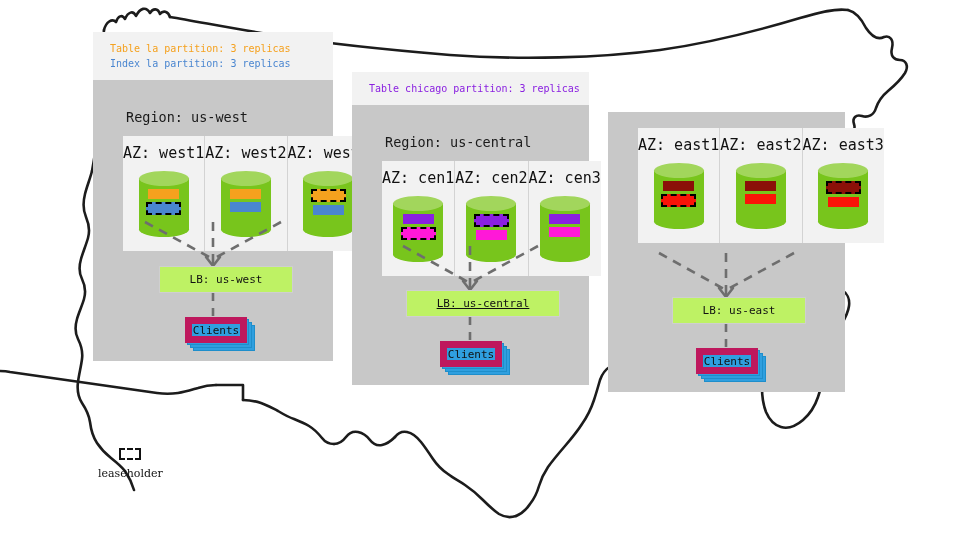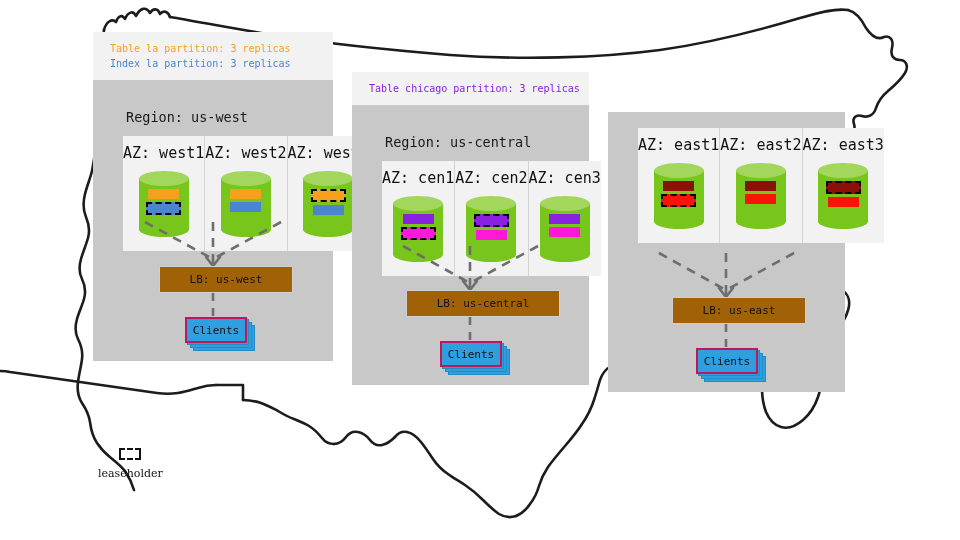--- a/index.html
+++ b/index.html
@@ -51,32 +51,32 @@
   .bars{position:absolute;left:0;top:18px;width:50px;z-index:3;
         display:flex;flex-direction:column;align-items:center;gap:3px;}
   .bar{width:31px;height:10px;box-sizing:border-box;}
   .bar.lease{outline:none;border:2px dashed #000;width:35px;height:13px;}
 
   
   .conn{position:absolute;left:0;top:0;pointer-events:none;}
 
   
   .lb{
-    position:absolute;background:#a16207;border:1px solid #cfcfcf;
+    position:absolute;background:#bef264;border:1px solid #cfcfcf;
     font-size:11px;color:#111;padding:6px 12px;white-space:nowrap;
     text-align:center;
   }
   
   .clients{position:absolute;width:62px;height:26px;}
   .clients .sh{position:absolute;background:#2f9fdf;border:1px solid #1e8ecb;box-sizing:border-box;width:62px;height:26px;}
   .clients .s3{left:8px;top:8px;}
   .clients .s2{left:5px;top:5px;}
   .clients .s1{left:2px;top:2px;}
   .clients .front{
-    left:0;top:0;background:#2f9fdf;border:2px solid #be185d;color:#111;
+    left:0;top:0;background:#2f9fdf;border:7px solid #be185d;color:#111;
     font-size:11px;display:flex;align-items:center;justify-content:center;
   }
 
   
   .legend{position:absolute;left:98px;top:448px;display:flex;align-items:center;gap:7px;flex-direction:column;}
   .legend .swatch{width:22px;height:12px;border:2px dashed #111;box-sizing:border-box;}
   .legend .txt{font-family:"DejaVu Serif","Liberation Serif",serif;font-size:11px;color:#111;}
 </style>
 </head>
 <body>
@@ -325,21 +325,21 @@
         <g stroke="#6e6e6e" stroke-width="2.6" fill="none" stroke-dasharray="9,7">
           <path d="M51,141 L116,177"></path>
           <path d="M118,141 L118,175"></path>
           <path d="M186,141 L120,177"></path>
         </g>
         <path d="M118,175 L118,184" stroke="#6e6e6e" stroke-width="2.6" fill="none"></path>
         <path d="M111,176 L118,185 L125,176" stroke="#6e6e6e" stroke-width="2.6" fill="none" stroke-linecap="round" stroke-linejoin="round"></path>
         <path d="M118,211 L118,235" stroke="#6e6e6e" stroke-width="2.6" fill="none" stroke-dasharray="9,7"></path>
       </svg>
 
-      <div class="lb" style="left:54px;top:185px;width:128px;">
+      <div class="lb" style="left:54px;top:185px;width:128px;text-decoration:underline;">
         <span>LB: us-central</span>
       </div>
 
       <div class="clients" style="left:88px;top:236px;">
         <div class="sh s3"></div>
         <div class="sh s2"></div>
         <div class="sh s1"></div>
         <div class="sh front">
           <span>Clients</span>
         </div>

